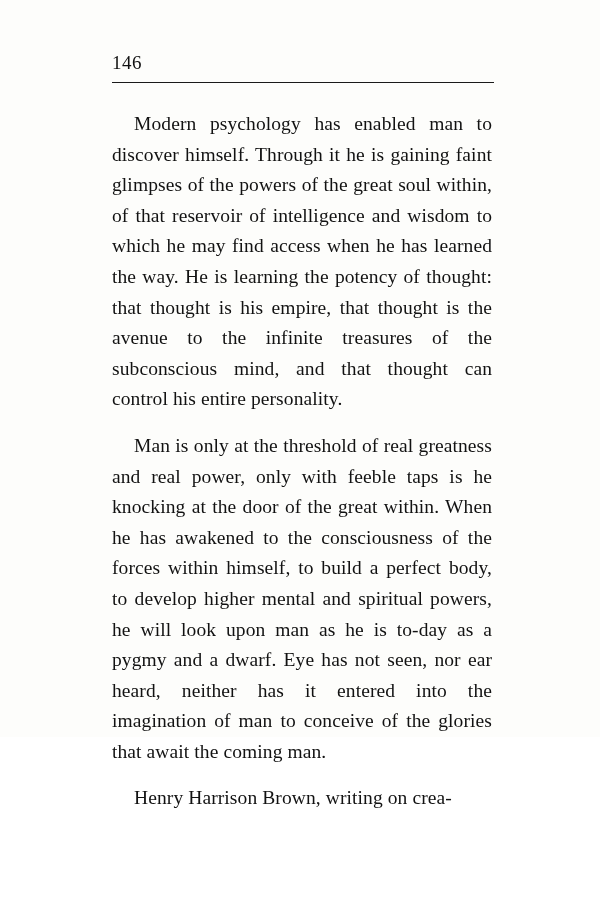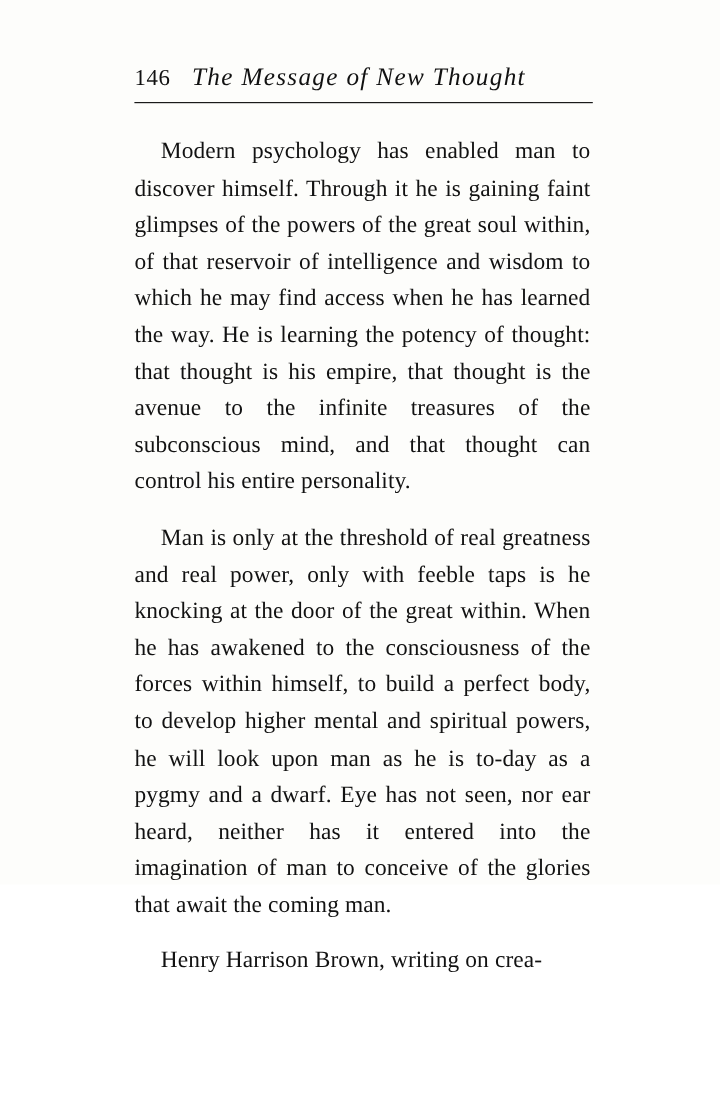--- a/index.html
+++ b/index.html
@@ -74,21 +74,20 @@
   }
 </style>
 </head>
 <body>
 
 <div class="page">
   <div class="page-inner">
 
     <div class="header">
       <span class="folio">146</span>
-      <span class="running-title">The Message of New Thought</span>
     </div>
     <hr class="rule">
 
     <div class="body-text">
       <p>Modern psychology has enabled man to discover himself. Through it he is gaining faint glimpses of the powers of the great soul within, of that reservoir of intelligence and wisdom to which he may find access when he has learned the way. He is learning the potency of thought: that thought is his empire, that thought is the avenue to the infinite treasures of the subconscious mind, and that thought can control his entire personality.</p>
       <p>Man is only at the threshold of real greatness and real power, only with feeble taps is he knocking at the door of the great within. When he has awakened to the consciousness of the forces within himself, to build a perfect body, to develop higher mental and spiritual powers, he will look upon man as he is to-day as a pygmy and a dwarf. Eye has not seen, nor ear heard, neither has it entered into the imagination of man to conceive of the glories that await the coming man.</p>
       <p>Henry Harrison Brown, writing on crea-</p>
     </div>
 
   </div>

